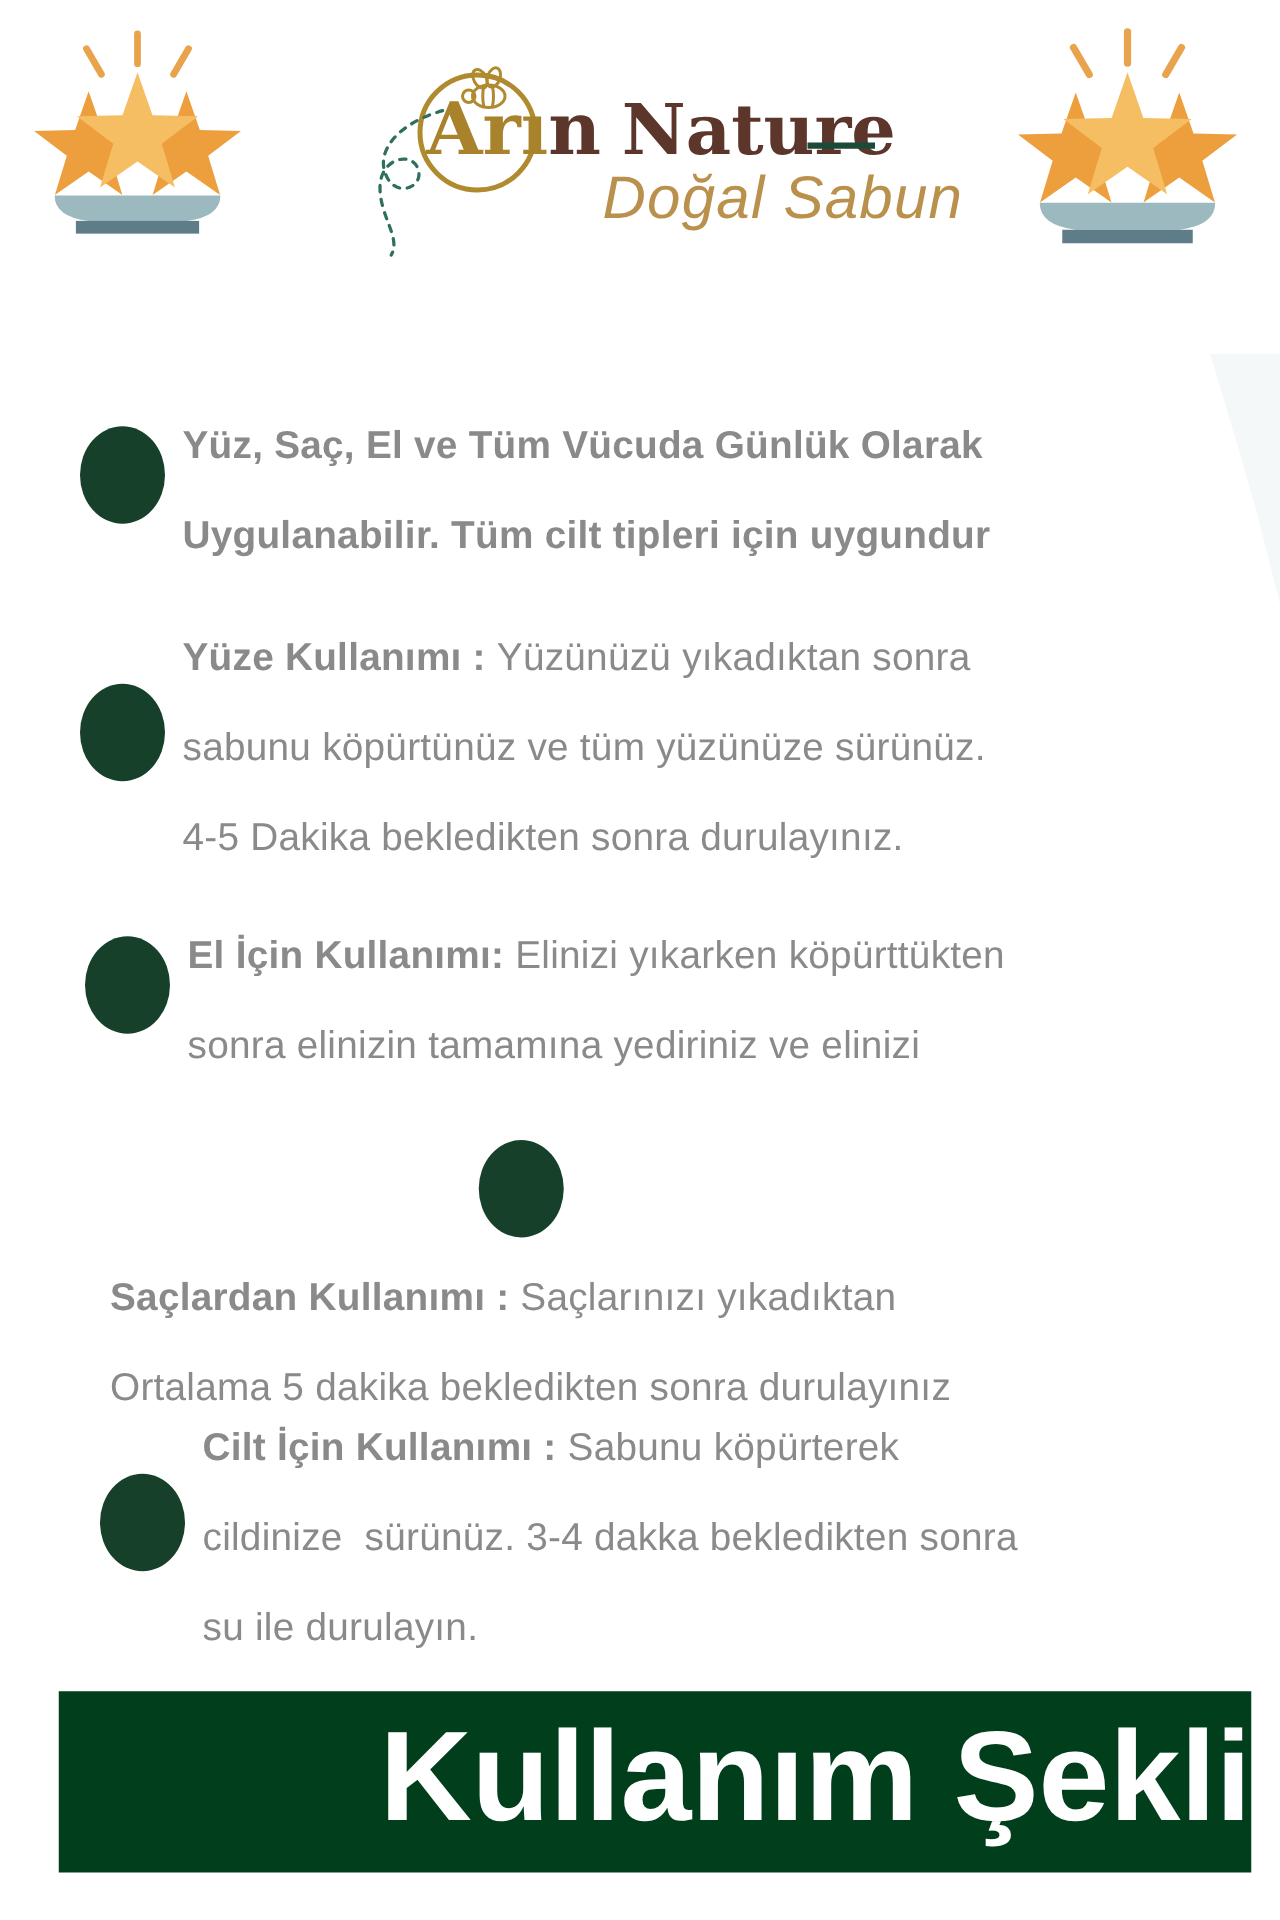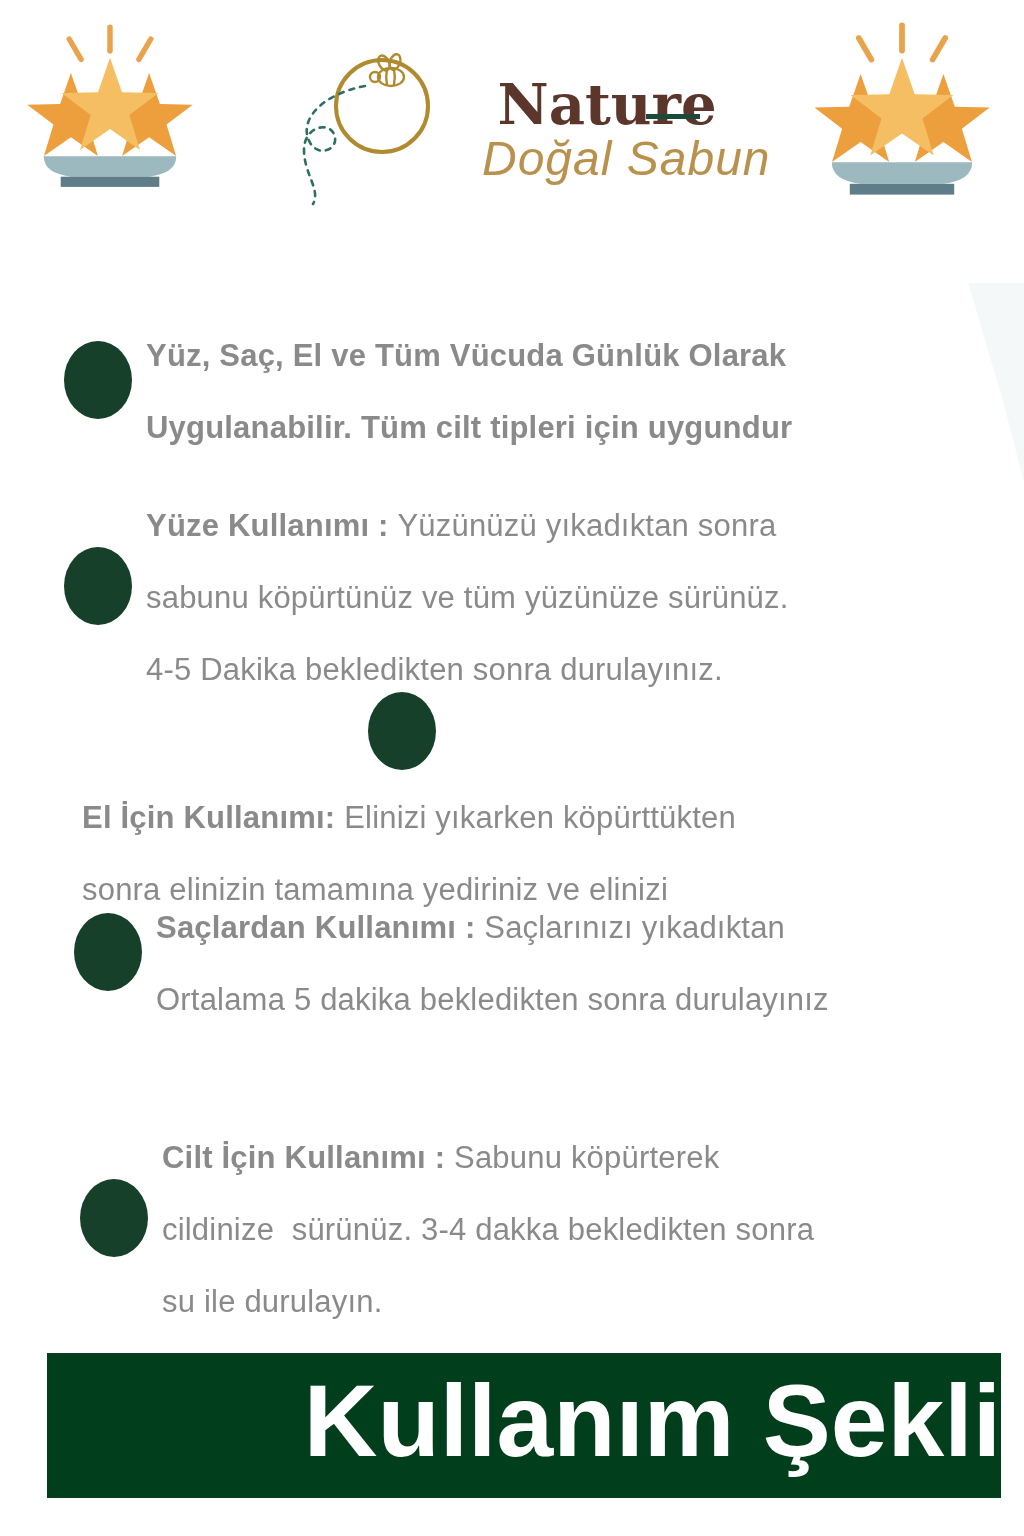--- a/index.html
+++ b/index.html
@@ -40,22 +40,22 @@
                stroke-dasharray:5 6;stroke-linecap:round;}
 
   
   .bullet{position:absolute;display:flex;align-items:center;}
   .dot{width:68px;height:78px;border-radius:50%;background:var(--dot-green);flex:0 0 auto;}
   .lines{margin-left:14px;}
   .line{white-space:pre;font-size:31px;line-height:48px;color:var(--text-gray);letter-spacing:.2px;margin-top:24px;}
   .line .b{font-weight:bold;}
   .bullet.b1{left:64px;top:308px;}
   .bullet.b2{left:64px;top:478px;}
-  .bullet.b3{left:68px;top:692px;flex-direction:column;}
-  .bullet.b4{left:74px;top:880px;}
+  .bullet.b3{left:68px;top:716px;}
+  .bullet.b4{left:74px;top:912px;flex-direction:column;}
   .bullet.b5{left:80px;top:1110px;}
 
   
   .banner{position:absolute;left:47px;top:1353px;width:954px;height:145px;
           background:var(--green-dark);display:flex;align-items:center;justify-content:flex-end;}
   .banner-text{color:#ffffff;font-weight:bold;font-size:102px;line-height:102px;
                letter-spacing:0;white-space:pre;padding-bottom:10px;}
 </style>
 </head>
 <body>
@@ -91,20 +91,21 @@
     <path d="M 70,6 C 28,14 6,38 13,58 C 20,80 46,70 39,54 C 33,41 9,47 9,70 C 9,94 26,110 18,124"></path>
   </svg>
   <svg class="bee" viewBox="0 0 54 42">
     <ellipse cx="22" cy="13" rx="5" ry="8" transform="rotate(-28 22 13)"></ellipse>
     <ellipse cx="33" cy="12" rx="5" ry="8" transform="rotate(20 33 12)"></ellipse>
     <ellipse cx="29" cy="27" rx="13" ry="9"></ellipse>
     <path d="M 25,19 C 24,24 24,30 25,35"></path>
     <path d="M 32,19 C 33,24 33,30 32,35"></path>
     <circle cx="13" cy="27" r="5"></circle>
   </svg>
+  <div class="logo-arin"><span class="gold">Arı</span><span class="brown">n</span></div>
   <div class="logo-nature"> Nature</div>
   <div class="logo-dash"></div>
   <div class="logo-sub">Doğal Sabun</div>
 
   <div class="bullet b1">
     <div class="dot"></div>
     <div class="lines">
       <div class="line"><span class="b">Yüz, Saç, El ve Tüm Vücuda Günlük Olarak</span></div>
       <div class="line"><span class="b">Uygulanabilir. Tüm cilt tipleri için uygundur</span></div>
     </div>

